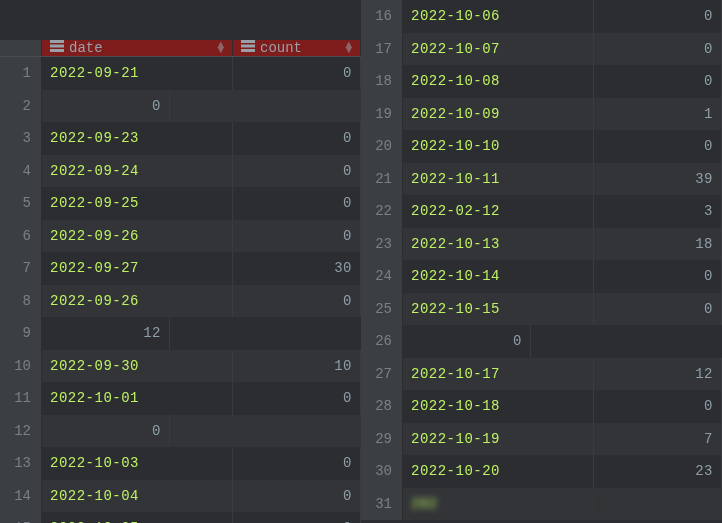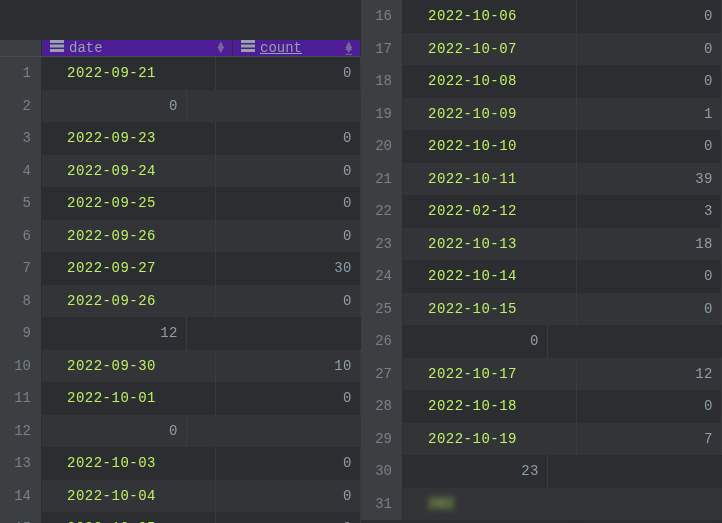--- a/index.html
+++ b/index.html
@@ -15,46 +15,45 @@
     }
     .col {
       display: flex;
       flex-direction: column;
     }
     .col-left { width: 361px; }
     .col-right { width: 361px; }
     .header-row {
       display: flex;
       height: 20px;
-      background: #4c1d95;
+      background: #7f1d1d;
       border-bottom: 1px solid #4a4d50;
       margin-top: 40px;
     }
     .header-cell {
       display: flex;
       align-items: center;
       padding: 0 8px;
       color: #9aa0a8;
       border-right: 1px solid #2b2d30;
     }
     .header-rownum { width: 42px; background:#3c3f41;}
     .header-date { flex: 1; justify-content: space-between; }
-    .header-count { width: 128px; justify-content: space-between; text-align: right; text-decoration: underline; }
+    .header-count { width: 128px; justify-content: space-between; text-align: right; }
     .col-icon {
       display: inline-flex;
       align-items: center;
       gap: 5px;
     }
     .sort-icon { opacity: 0.55; font-size: 11px; display:flex; flex-direction:column; line-height:5px;}
     .table-icon svg { width:14px; height:12px; fill:#9aa0a8; }
     .data-row {
       display: flex;
       height: 32.5px;
       align-items: stretch;
-      gap: 17px;
     }
     .data-row.alt { background: #323437; }
     .cell {
       display: flex;
       align-items: center;
       padding: 0 8px;
       border-right: 1px solid #393b3e;
       overflow: hidden;
     }
     .cell-rownum {
@@ -259,20 +258,21 @@
         <div class="cell cell-date">2022-10-18</div>
         <div class="cell cell-count">0</div>
       </div>
       <div class="data-row alt">
         <div class="cell cell-rownum">29</div>
         <div class="cell cell-date">2022-10-19</div>
         <div class="cell cell-count">7</div>
       </div>
       <div class="data-row">
         <div class="cell cell-rownum">30</div>
+        <div class="cell cell-date">2022-10-20</div>
         <div class="cell cell-count">23</div>
       </div>
       <div class="data-row alt">
         <div class="cell cell-rownum">31</div>
         <div class="cell cell-date blurred">202</div>
         <div class="cell cell-count blurred"></div>
       </div>
     </div>
 </div>
 

